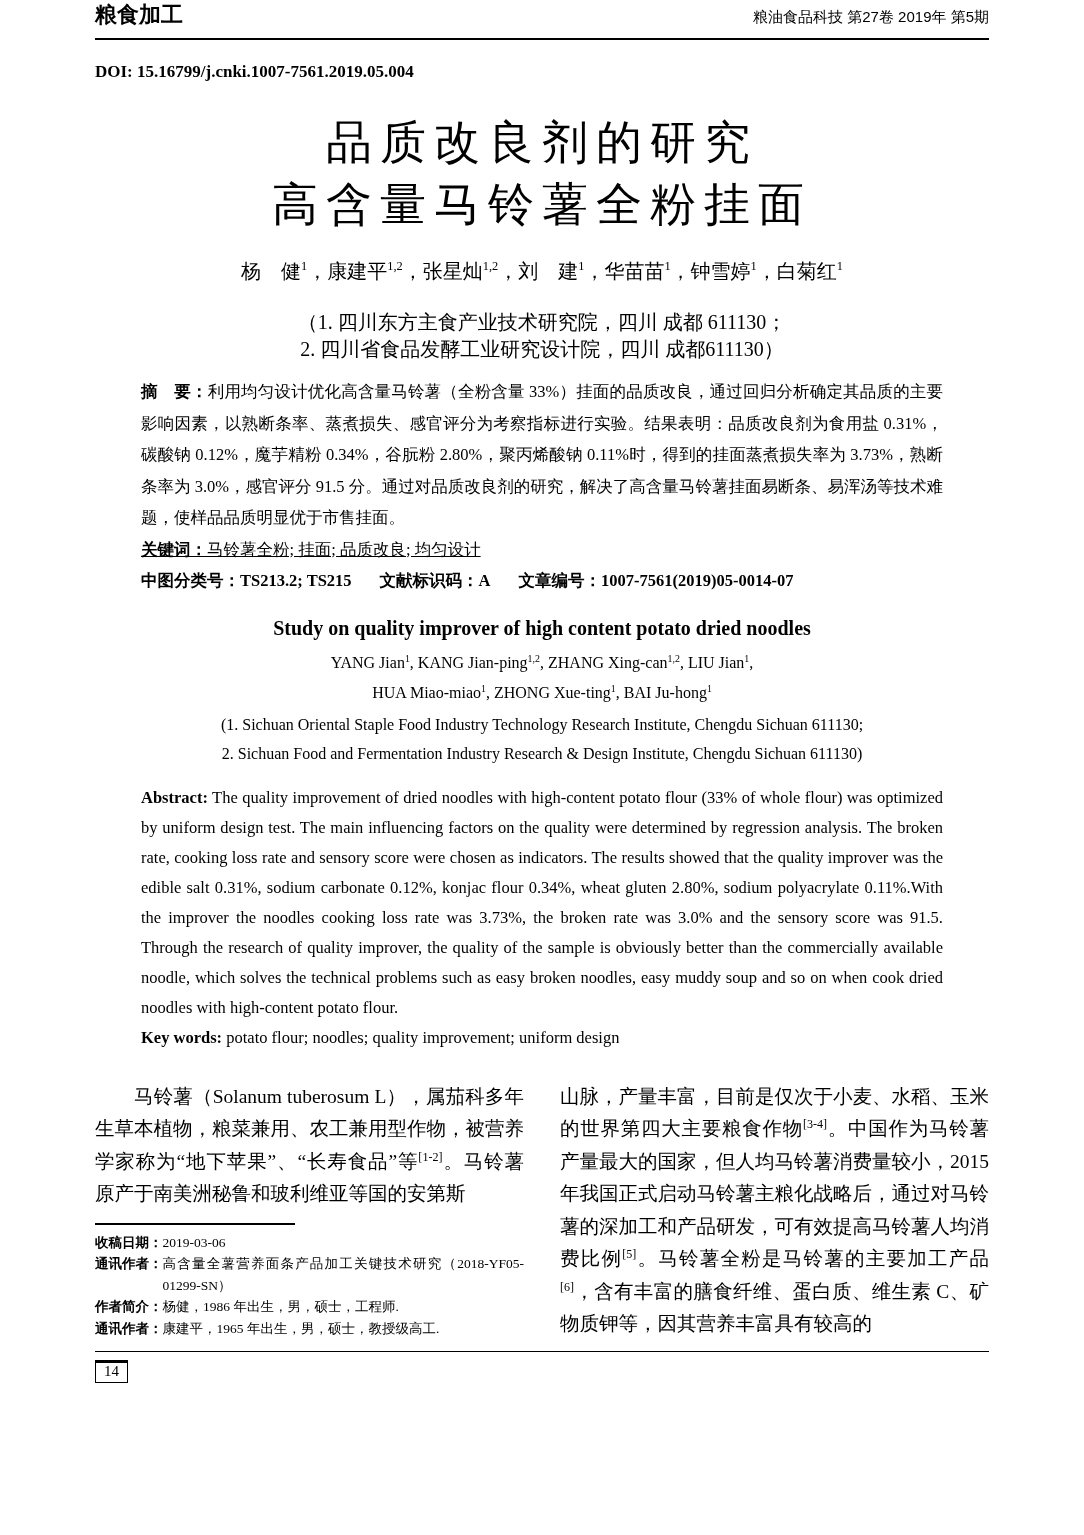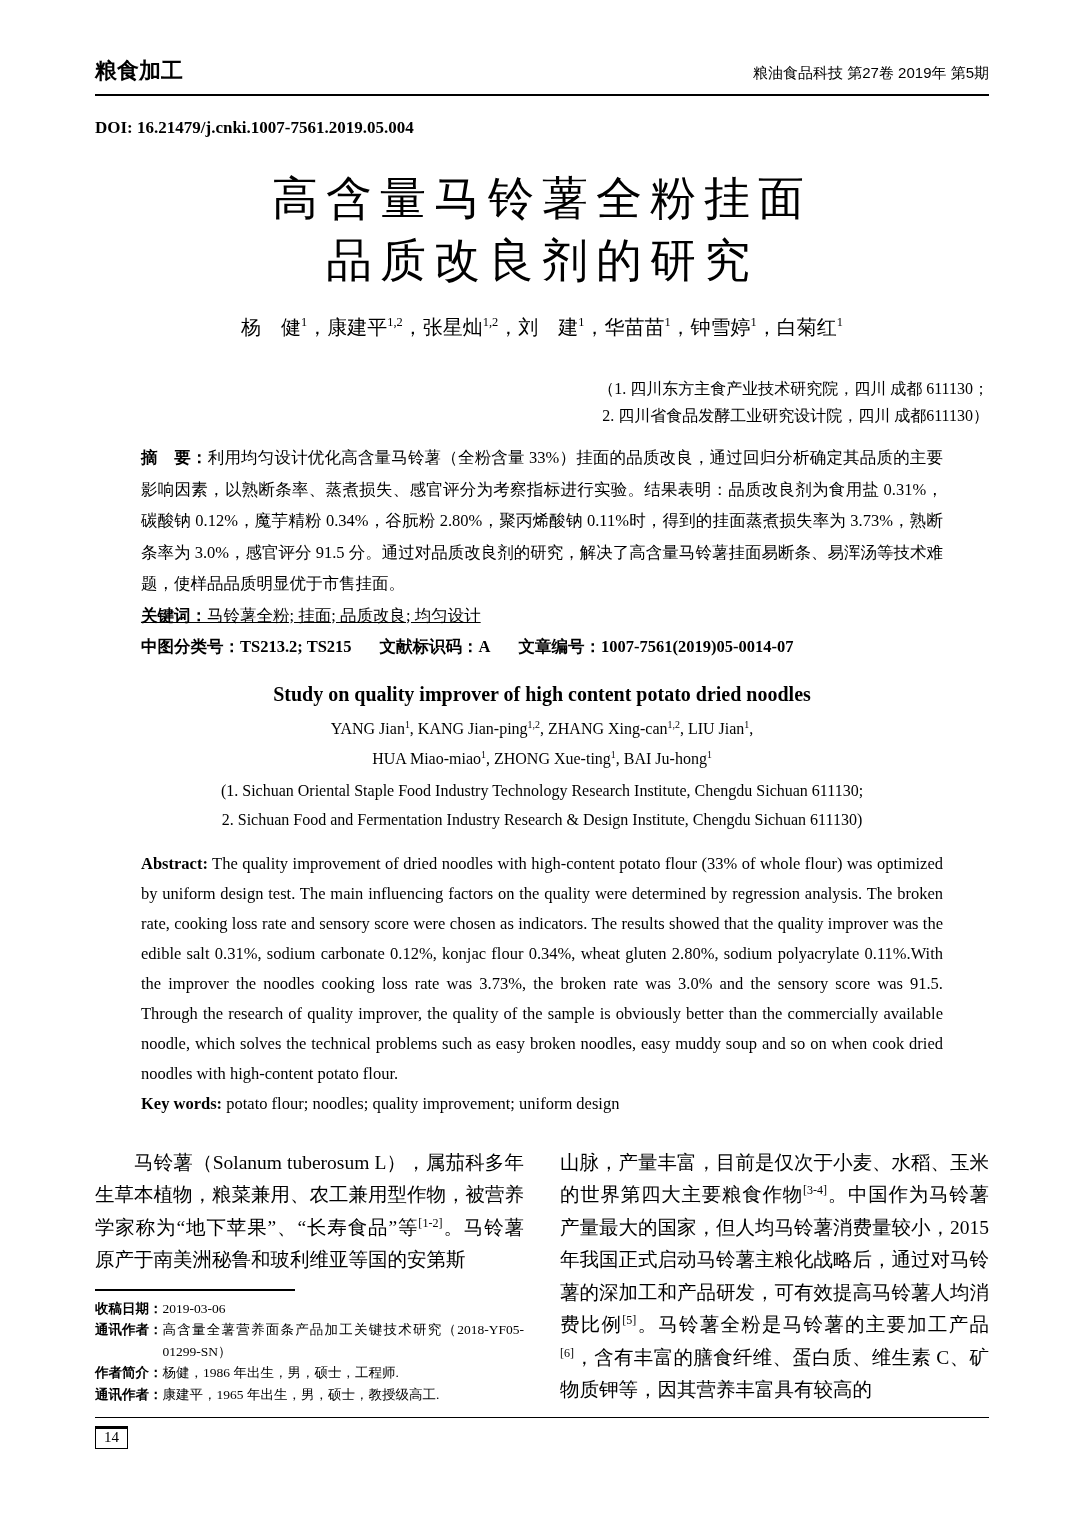--- a/index.html
+++ b/index.html
@@ -1,30 +1,30 @@
 <!DOCTYPE html>
 <html><head>
 <meta charset="utf-8">
 <style>
   html,body{margin:0;padding:0;background:#ffffff;color:#000;}
   body{width:1084px;height:1535px;overflow:hidden;font-family:"Liberation Serif",serif;}
   .content{width:894px;margin:0 auto;padding:0 95px 0 95px;box-sizing:content-box;width:894px;margin-left:95px;margin-right:95px;padding:0;}
   sup{font-size:0.62em;line-height:0;}
 
   .journal-header{display:flex;justify-content:space-between;align-items:baseline;
-    padding-top:56px;padding-bottom:8px;border-bottom:2.5px solid #000;}
+    padding-bottom:8px;border-bottom:2.5px solid #000;}
   .journal-header .left{font-family:"Liberation Sans",sans-serif;font-weight:bold;font-size:22px;}
   .journal-header .right{font-family:"Liberation Sans",sans-serif;font-size:15px;}
 
   .doi{margin-top:22px;font-weight:bold;font-size:17px;}
 
   .title-cn{margin-top:30px;text-align:center;font-size:46px;line-height:62px;letter-spacing:8px;}
 
   .authors-cn{margin-top:22px;text-align:center;font-size:20px;}
-  .affils-cn{margin-top:34px;text-align:right;font-size:16px;line-height:27px;}
+  .affils-cn{margin-top:24px;text-align:center;font-size:20px;line-height:27px;}
 
   .abstract-cn{margin:13px 46px 0 46px;font-size:16.5px;line-height:31.5px;text-align:justify;}
   .label-hei{font-family:"Liberation Sans",sans-serif;font-weight:bold;font-size:16.5px;}
   .keywords-cn{margin:0 46px;font-size:16.5px;line-height:31.5px;text-decoration:underline;}
   .clc-line{margin:0 46px;font-size:16.5px;line-height:31.5px;font-weight:bold;}
   .clc-line .val{font-family:"Liberation Serif",serif;font-weight:bold;}
   .clc-line .gap{display:inline-block;width:28px;}
 
   .title-en{margin-top:20px;text-align:center;font-weight:bold;font-size:20px;}
   .authors-en{margin-top:8px;text-align:center;font-size:16px;line-height:30px;}
@@ -51,25 +51,25 @@
 </head>
 <body>
 
 <div class="content">
 
   <div class="journal-header">
     <span class="left">粮食加工</span>
     <span class="right">粮油食品科技 第27卷 2019年 第5期</span>
   </div>
 
-  <div class="doi">DOI: 16.21479/j.cnki.1007-7561.2019.05.004</div>
+  <div class="doi">DOI: 15.16799/j.cnki.1007-7561.2019.05.004</div>
 
   <div class="title-cn">
+    <div>品质改良剂的研究</div>
     <div>高含量马铃薯全粉挂面</div>
-    <div>品质改良剂的研究</div>
   </div>
 
   <div class="authors-cn">杨　健<sup>1</sup>，康建平<sup>1,2</sup>，张星灿<sup>1,2</sup>，刘　建<sup>1</sup>，华苗苗<sup>1</sup>，钟雪婷<sup>1</sup>，白菊红<sup>1</sup></div>
 
   <div class="affils-cn">
     <div>（1. 四川东方主食产业技术研究院，四川 成都 611130；</div>
     <div>2. 四川省食品发酵工业研究设计院，四川 成都611130）</div>
   </div>
 
   <div class="abstract-cn"><span class="label-hei">摘　要：</span><span>利用均匀设计优化高含量马铃薯（全粉含量 33%）挂面的品质改良，通过回归分析确定其品质的主要影响因素，以熟断条率、蒸煮损失、感官评分为考察指标进行实验。结果表明：品质改良剂为食用盐 0.31%，碳酸钠 0.12%，魔芋精粉 0.34%，谷朊粉 2.80%，聚丙烯酸钠 0.11%时，得到的挂面蒸煮损失率为 3.73%，熟断条率为 3.0%，感官评分 91.5 分。通过对品质改良剂的研究，解决了高含量马铃薯挂面易断条、易浑汤等技术难题，使样品品质明显优于市售挂面。</span></div>

